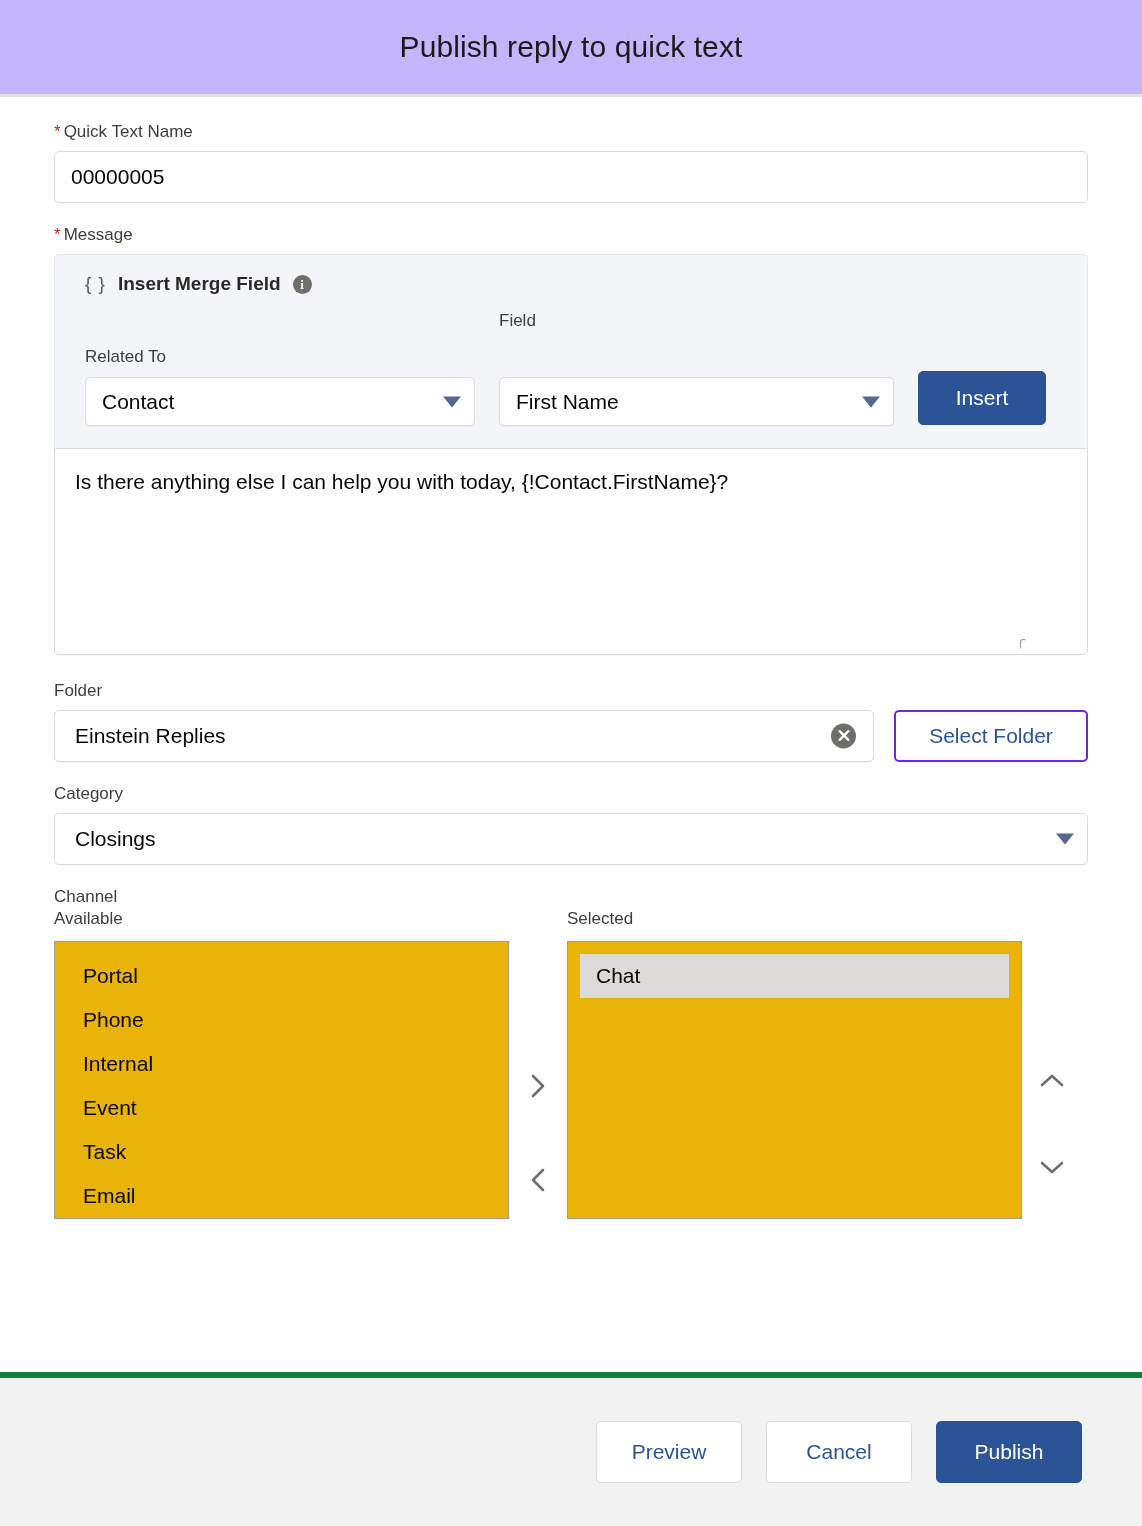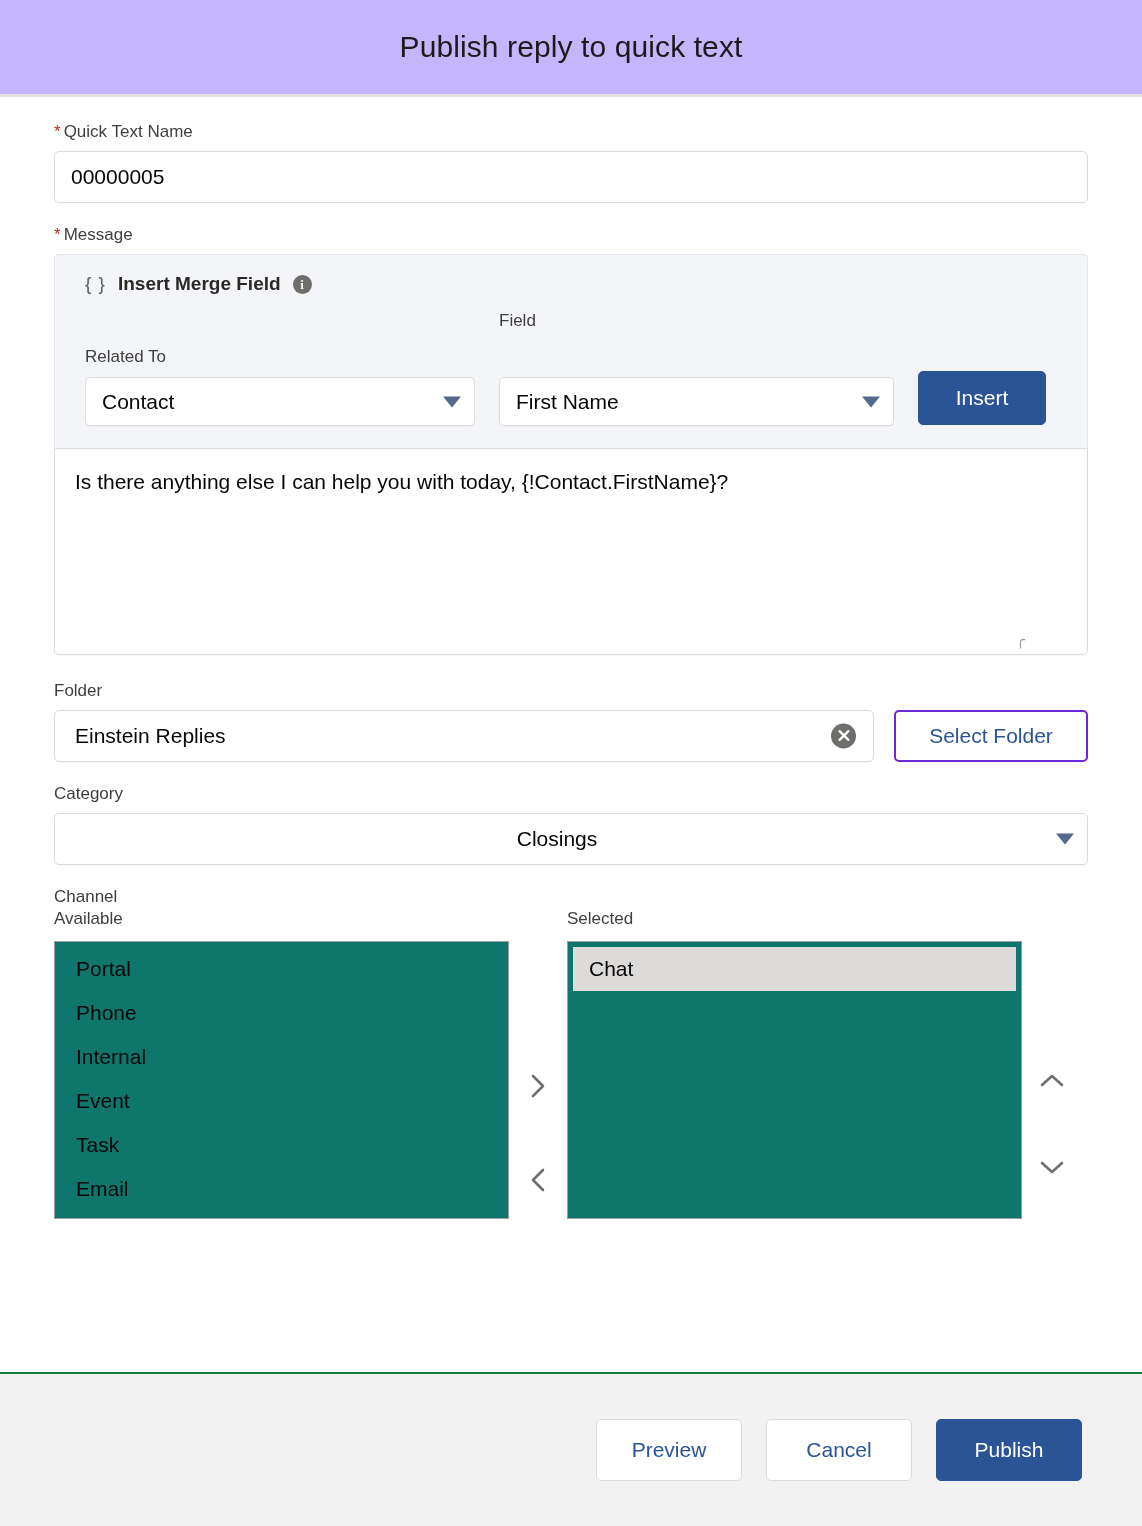--- a/index.html
+++ b/index.html
@@ -247,21 +247,20 @@
     height: 52px;
     border: 1px solid #dddbda;
     border-radius: 5px;
     background: #ffffff;
     display: flex;
     align-items: center;
     padding: 0 48px 0 20px;
     font-size: 21px;
     color: #080707;
     box-shadow: 0 1px 1px rgba(0,0,0,0.03);
-    justify-content: center;
   }
 
   
   .channel-label {
     font-size: 17px;
     color: #3e3e3c;
     margin-bottom: 2px;
     display: block;
   }
   .dual-grid {
@@ -270,24 +269,24 @@
   }
   .list-col { width: 455px; }
   .list-col-head {
     font-size: 17px;
     color: #3e3e3c;
     margin-bottom: 12px;
     display: block;
   }
   .listbox {
     border: 1px solid #9e9e9e;
-    background: #0f766e;
+    background: #eab308;
     height: 278px;
     overflow: hidden;
-    padding: 5px;
+    padding: 12px;
   }
   .listbox-item {
     font-size: 21px;
     color: #080707;
     padding: 9px 16px;
     line-height: 26px;
     cursor: pointer;
   }
   .listbox-item.selected {
     background: #dddbda;
@@ -316,21 +315,21 @@
   }
   .chev-btn svg { display: block; }
   .head-spacer { height: 29px; }
 
   
   .modal-footer {
     position: absolute;
     left: 0; right: 0; bottom: 0;
     height: 154px;
     background: #f2f2f3;
-    border-top: 2px solid #15803d;
+    border-top: 6px solid #15803d;
     display: flex;
     align-items: center;
     justify-content: flex-end;
     padding-right: 60px;
     gap: 24px;
   }
   .footer-btn {
     height: 62px;
     min-width: 146px;
     border-radius: 5px;

